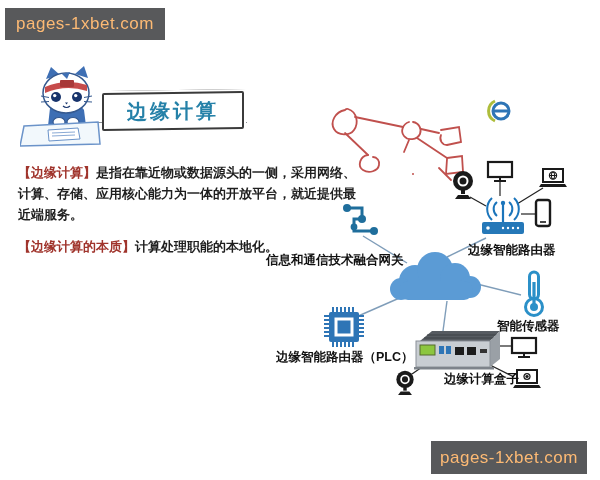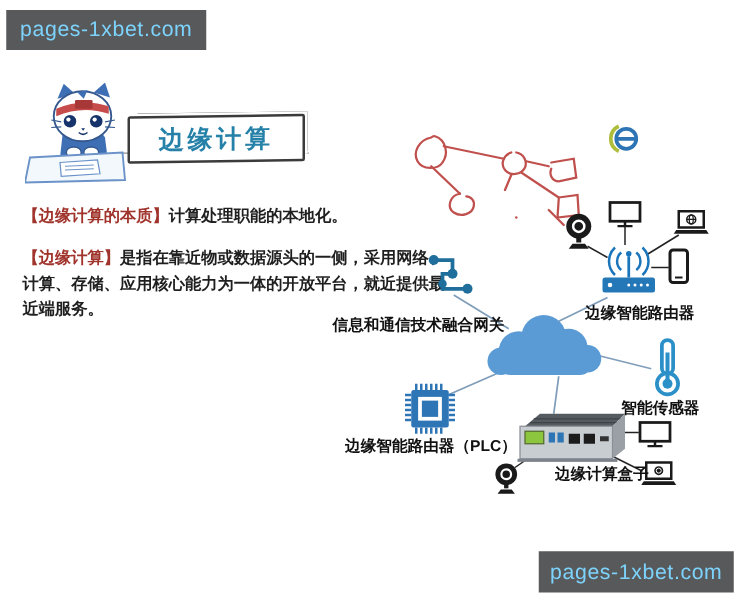--- a/index.html
+++ b/index.html
@@ -6,21 +6,21 @@
   html,body { width:600px; height:480px; }
   body {
     position:relative; overflow:hidden; background:#ffffff;
     font-family:"Liberation Sans","DejaVu Sans",sans-serif;
     color:#1f1f1f;
   }
   .abs { position:absolute; }
 
   
   .watermark {
-    background:#58595b; color:#7dd3fc; font-size:17px;
+    background:#58595b; color:#fdba74; font-size:17px;
     display:flex; align-items:center; justify-content:center;
     letter-spacing:0.5px;
   }
   #wm-tl { left:5px; top:8px; width:160px; height:32px; z-index:9; }
   #wm-br { left:431px; top:441px; width:156px; height:33px; z-index:9; }
 
   
   #mascot { left:20px; top:66px; width:95px; height:90px; z-index:3; }
   #desk-line { left:95px; top:122px; width:152px; border-top:1.5px solid #8a8f94; z-index:1; }
   #title-banner {
@@ -99,22 +99,22 @@
 
 <div id="brand" class="abs">
   <svg width="26" height="26" viewBox="0 0 26 26">
     <path d="M8,3 A11,11 0 0 0 8,23" fill="none" stroke="#aebd3b" stroke-width="3"></path>
     <circle cx="14" cy="13" r="8" fill="none" stroke="#2e75b6" stroke-width="3"></circle>
     <line x1="7" y1="13" x2="21" y2="13" stroke="#2e75b6" stroke-width="3"></line>
   </svg>
 </div>
 
 <div id="defs" class="abs">
+  <p><span class="term">【边缘计算】</span><span>是指在靠近物或数据源头的一侧，采用网络、计算、存储、应用核心能力为一体的开放平台，就近提供最近端服务。</span></p>
   <p><span class="term">【边缘计算的本质】</span><span>计算处理职能的本地化。</span></p>
-  <p><span class="term">【边缘计算】</span><span>是指在靠近物或数据源头的一侧，采用网络、计算、存储、应用核心能力为一体的开放平台，就近提供最近端服务。</span></p>
 </div>
 
 <svg class="abs icon" style="left:325px; top:98px;" width="145" height="105" viewBox="0 0 145 105" fill="none" stroke="#c0504d" stroke-width="1.8" stroke-linecap="round">
   <path d="M20,12 C10,14 5,24 9,31 C13,38 25,38 29,32 C34,25 32,14 23,11 C22,10.7 21,11 20,12 Z"></path>
   <path d="M84,24 C78,26 75,33 79,38 C83,43 92,42 95,36 C97,31 94,25 88,24"></path>
   <path d="M43,57 C35,58 32,68 38,72 C44,76 53,73 54,67 C55,63 52,59 48,59"></path>
   <path d="M116,32 L134,29 L136,44 L122,47 C117,47 114,42 116,37"></path>
   <path d="M122,60 L137,58 L138,74 L121,76 L122,61"></path>
   <line x1="114" y1="70" x2="126" y2="82"></line>
   <line x1="30" y1="19" x2="78" y2="29"></line>

